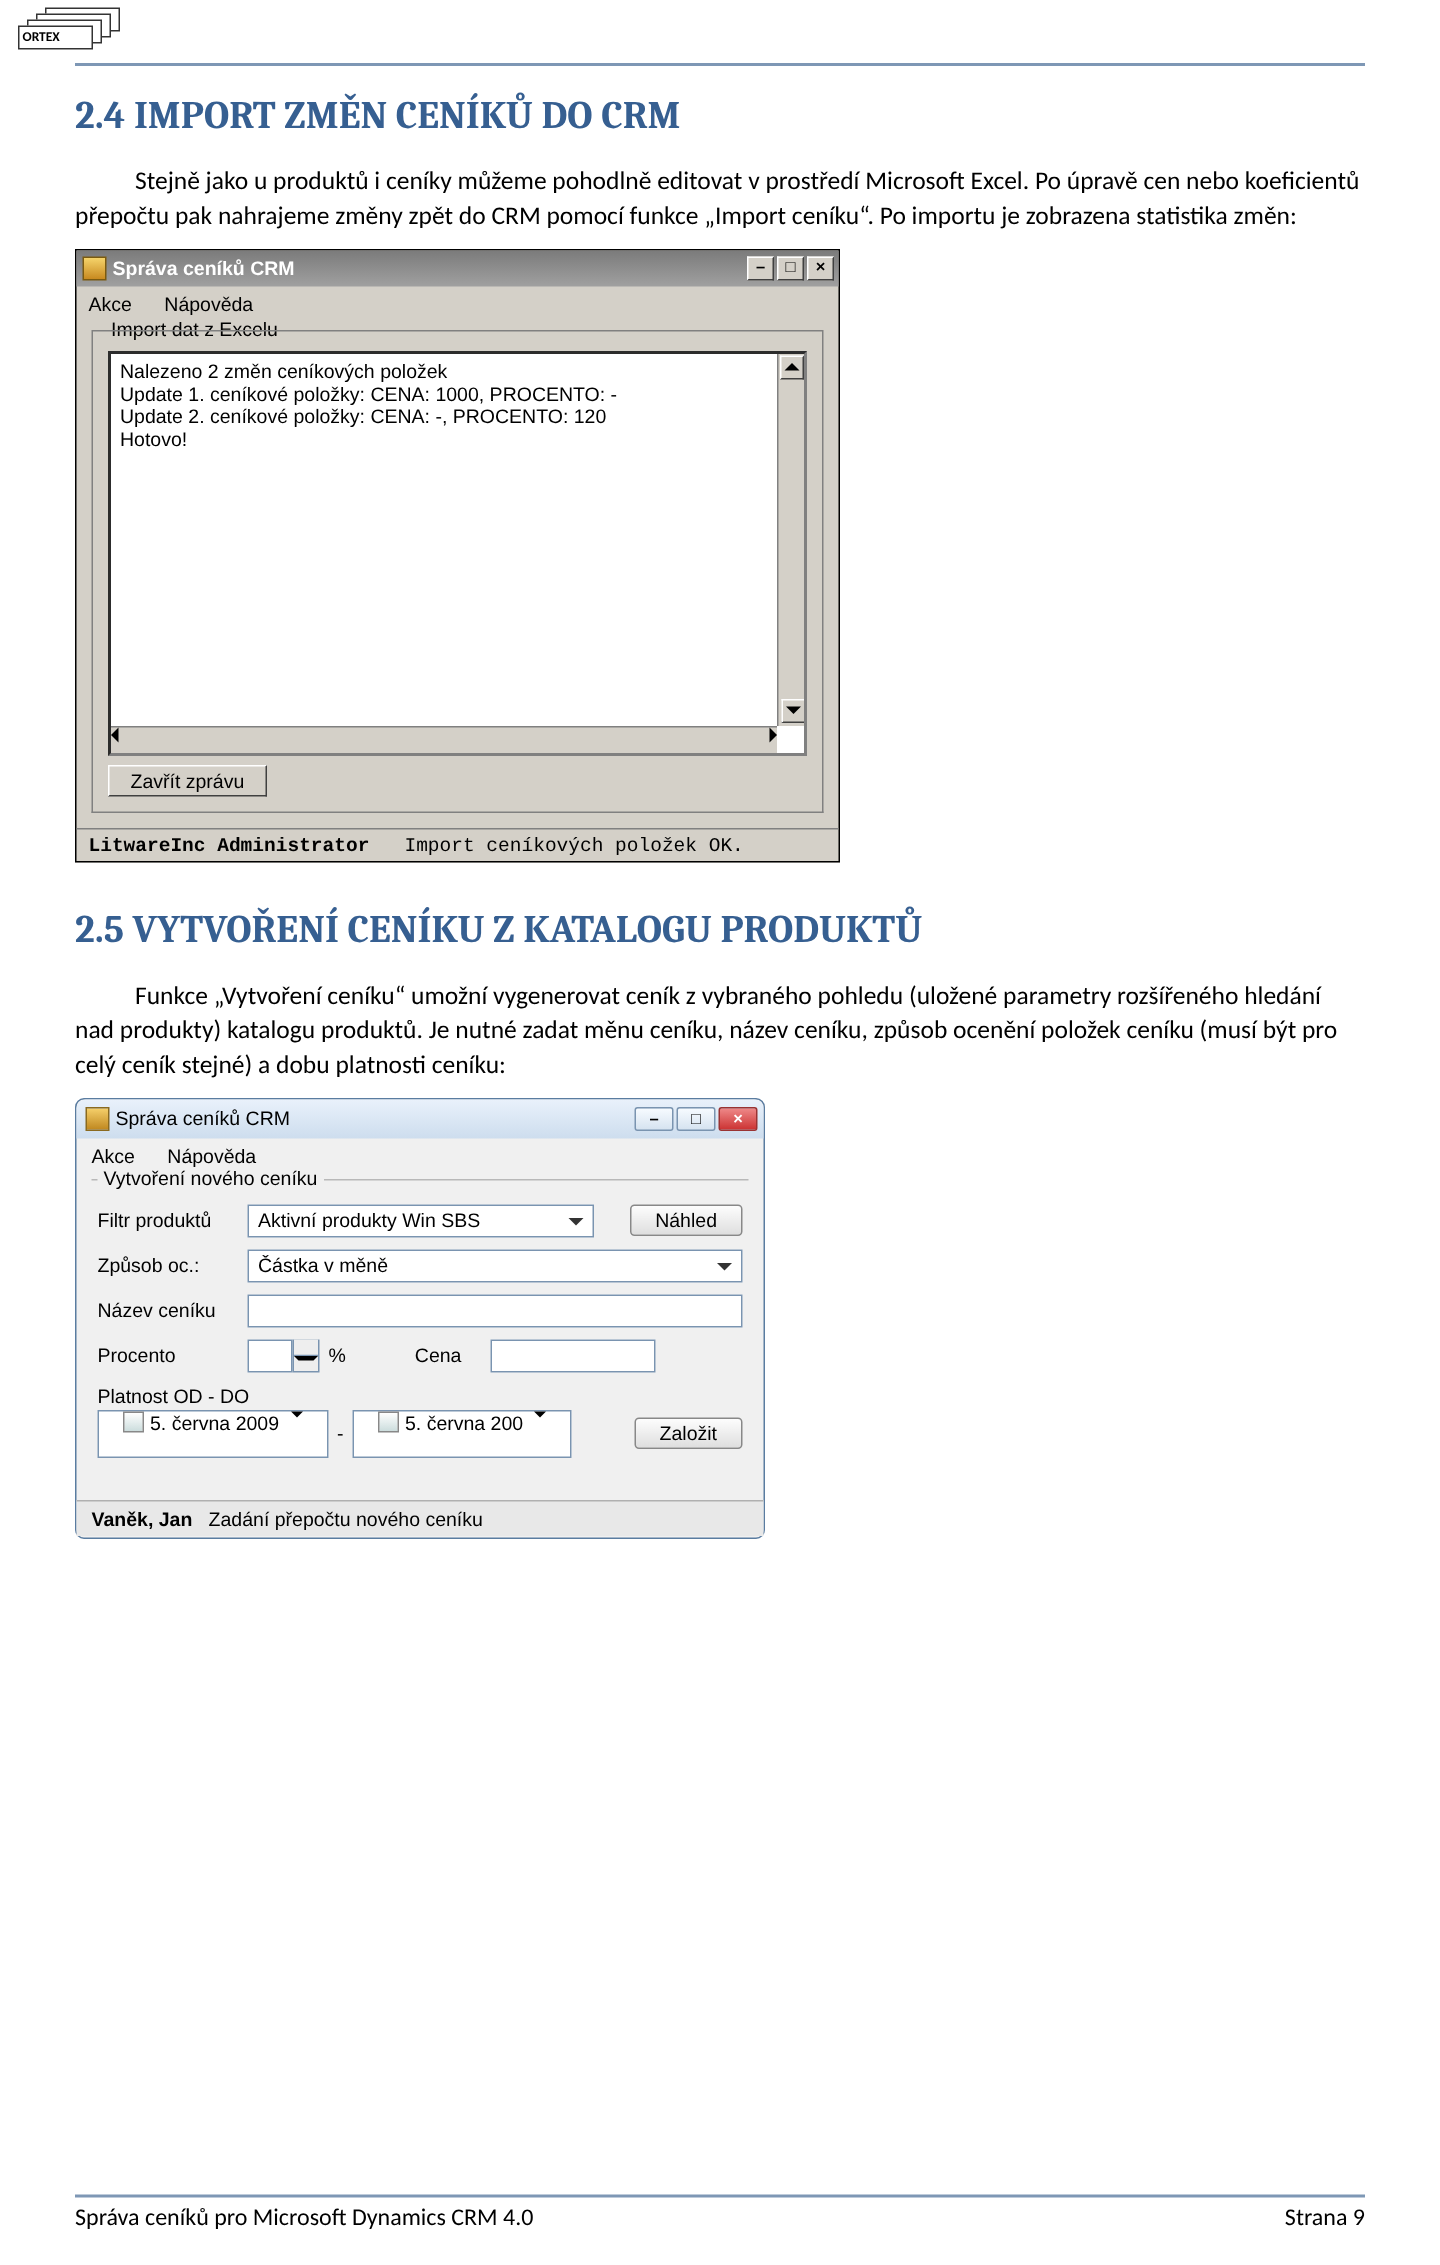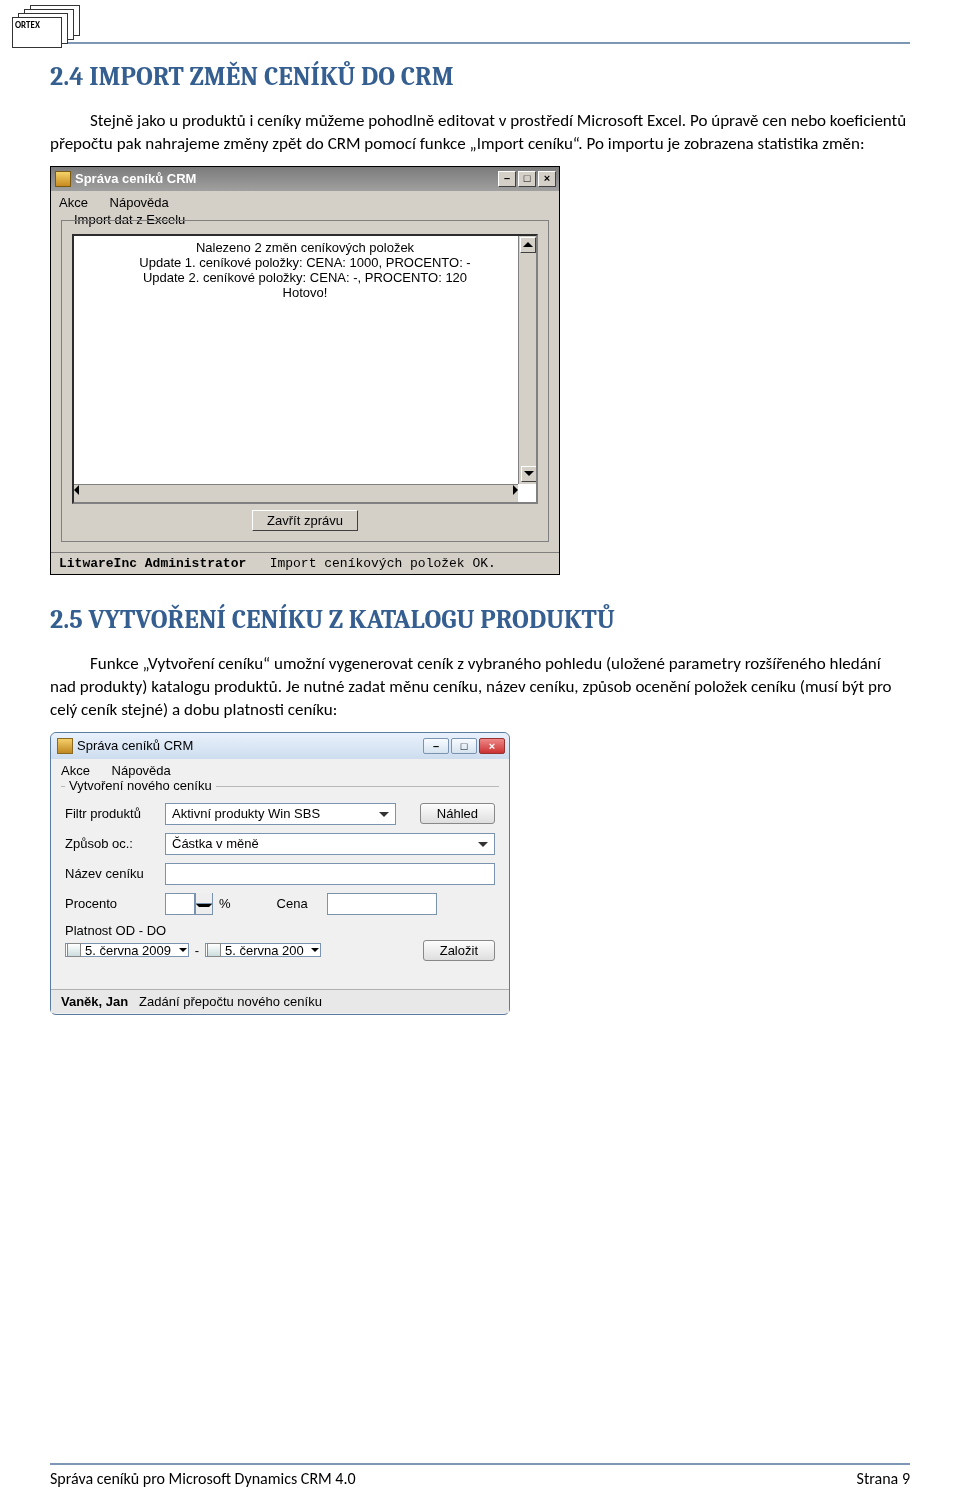--- a/index.html
+++ b/index.html
@@ -19,21 +19,21 @@
     top: 5px;
     left: 12px;
     width: 72px;
     height: 30px;
   }
   .logo-box {
     position: absolute;
     border: 1px solid #333;
     background: #fff;
     width: 50px;
-    height: 31px;
+    height: 16px;
     font-size: 9px;
     font-weight: bold;
     padding-left: 2px;
     line-height: 14px;
   }
   .logo-box:nth-child(1){ top:0; left:18px; }
   .logo-box:nth-child(2){ top:4px; left:12px; }
   .logo-box:nth-child(3){ top:8px; left:6px; }
   .logo-box:nth-child(4){ top:12px; left:0; }
   .hr-top {
@@ -110,37 +110,37 @@
     border-top: 1px solid #808080;
   }
   .win-classic .logbox {
     background:#fff;
     border: 2px inset #808080;
     height: 270px;
     padding: 4px 6px;
     position: relative;
     overflow: hidden;
   }
-  .win-classic .logbox .line { white-space: nowrap; text-align: center; }
+  .win-classic .logbox .line { white-space: nowrap; }
   .win-classic .logbox .vsb {
     position:absolute; right:0; top:0; bottom:18px; width:18px;
     background:#d4d0c8; border-left:1px solid #808080;
   }
   .win-classic .logbox .vsb .arrow {
     width:16px; height:16px; margin:1px;
     background:#d4d0c8;
     border:1px solid #fff; border-right-color:#404040; border-bottom-color:#404040;
     display:flex; align-items:center; justify-content:center;
   }
   .win-classic .logbox .hsb {
     position:absolute; left:0; right:18px; bottom:0; height:18px;
     background:#d4d0c8; border-top:1px solid #808080;
     display:flex; justify-content:space-between;
   }
-  .win-classic .btnrow { text-align: center; padding: 6px 0 0 0; }
+  .win-classic .btnrow { text-align: left; padding: 6px 0 0 0; }
   .win-classic .wbtn {
     display:inline-block; padding: 2px 14px;
     background:#d4d0c8;
     border:1px solid #fff; border-right-color:#404040; border-bottom-color:#404040;
   }
   .win-classic .status {
     border-top: 1px solid #808080;
     padding: 3px 8px;
     font-family: Liberation Mono, monospace;
   }
@@ -211,23 +211,23 @@
     border:5px solid transparent; border-top-color:#333; transform: translateY(3px);
   }
   .win7 .btn7 {
     display:inline-block;
     padding: 2px 16px;
     background:linear-gradient(#fdfdfd,#dedede);
     border:1px solid #888; border-radius:3px;
     margin-left: 24px;
   }
   .win7 .dt {
-    display:inline-flex; align-items:center;
-    background:#fff; border:1px solid #7a94b0; height:14px;
-    padding:0 1px;
+    display:inline-flex; 
+    background:#fff; border:1px solid #7a94b0; height:32px;
+    padding:0 16px;
   }
   .win7 .dt .cal {
     width:14px;height:14px;margin-right:4px;
     border:1px solid #888;background:linear-gradient(#fff,#cdd);
   }
   .win7 .spin {
     display:flex; flex-direction:column; border:1px solid #7a94b0;
   }
   .win7 .spin div { width:16px;height:10px;background:#eee;border-bottom:1px solid #7a94b0;display:flex;align-items:center;justify-content:center;}
   .win7 .spin div:last-child{border-bottom:none;}

